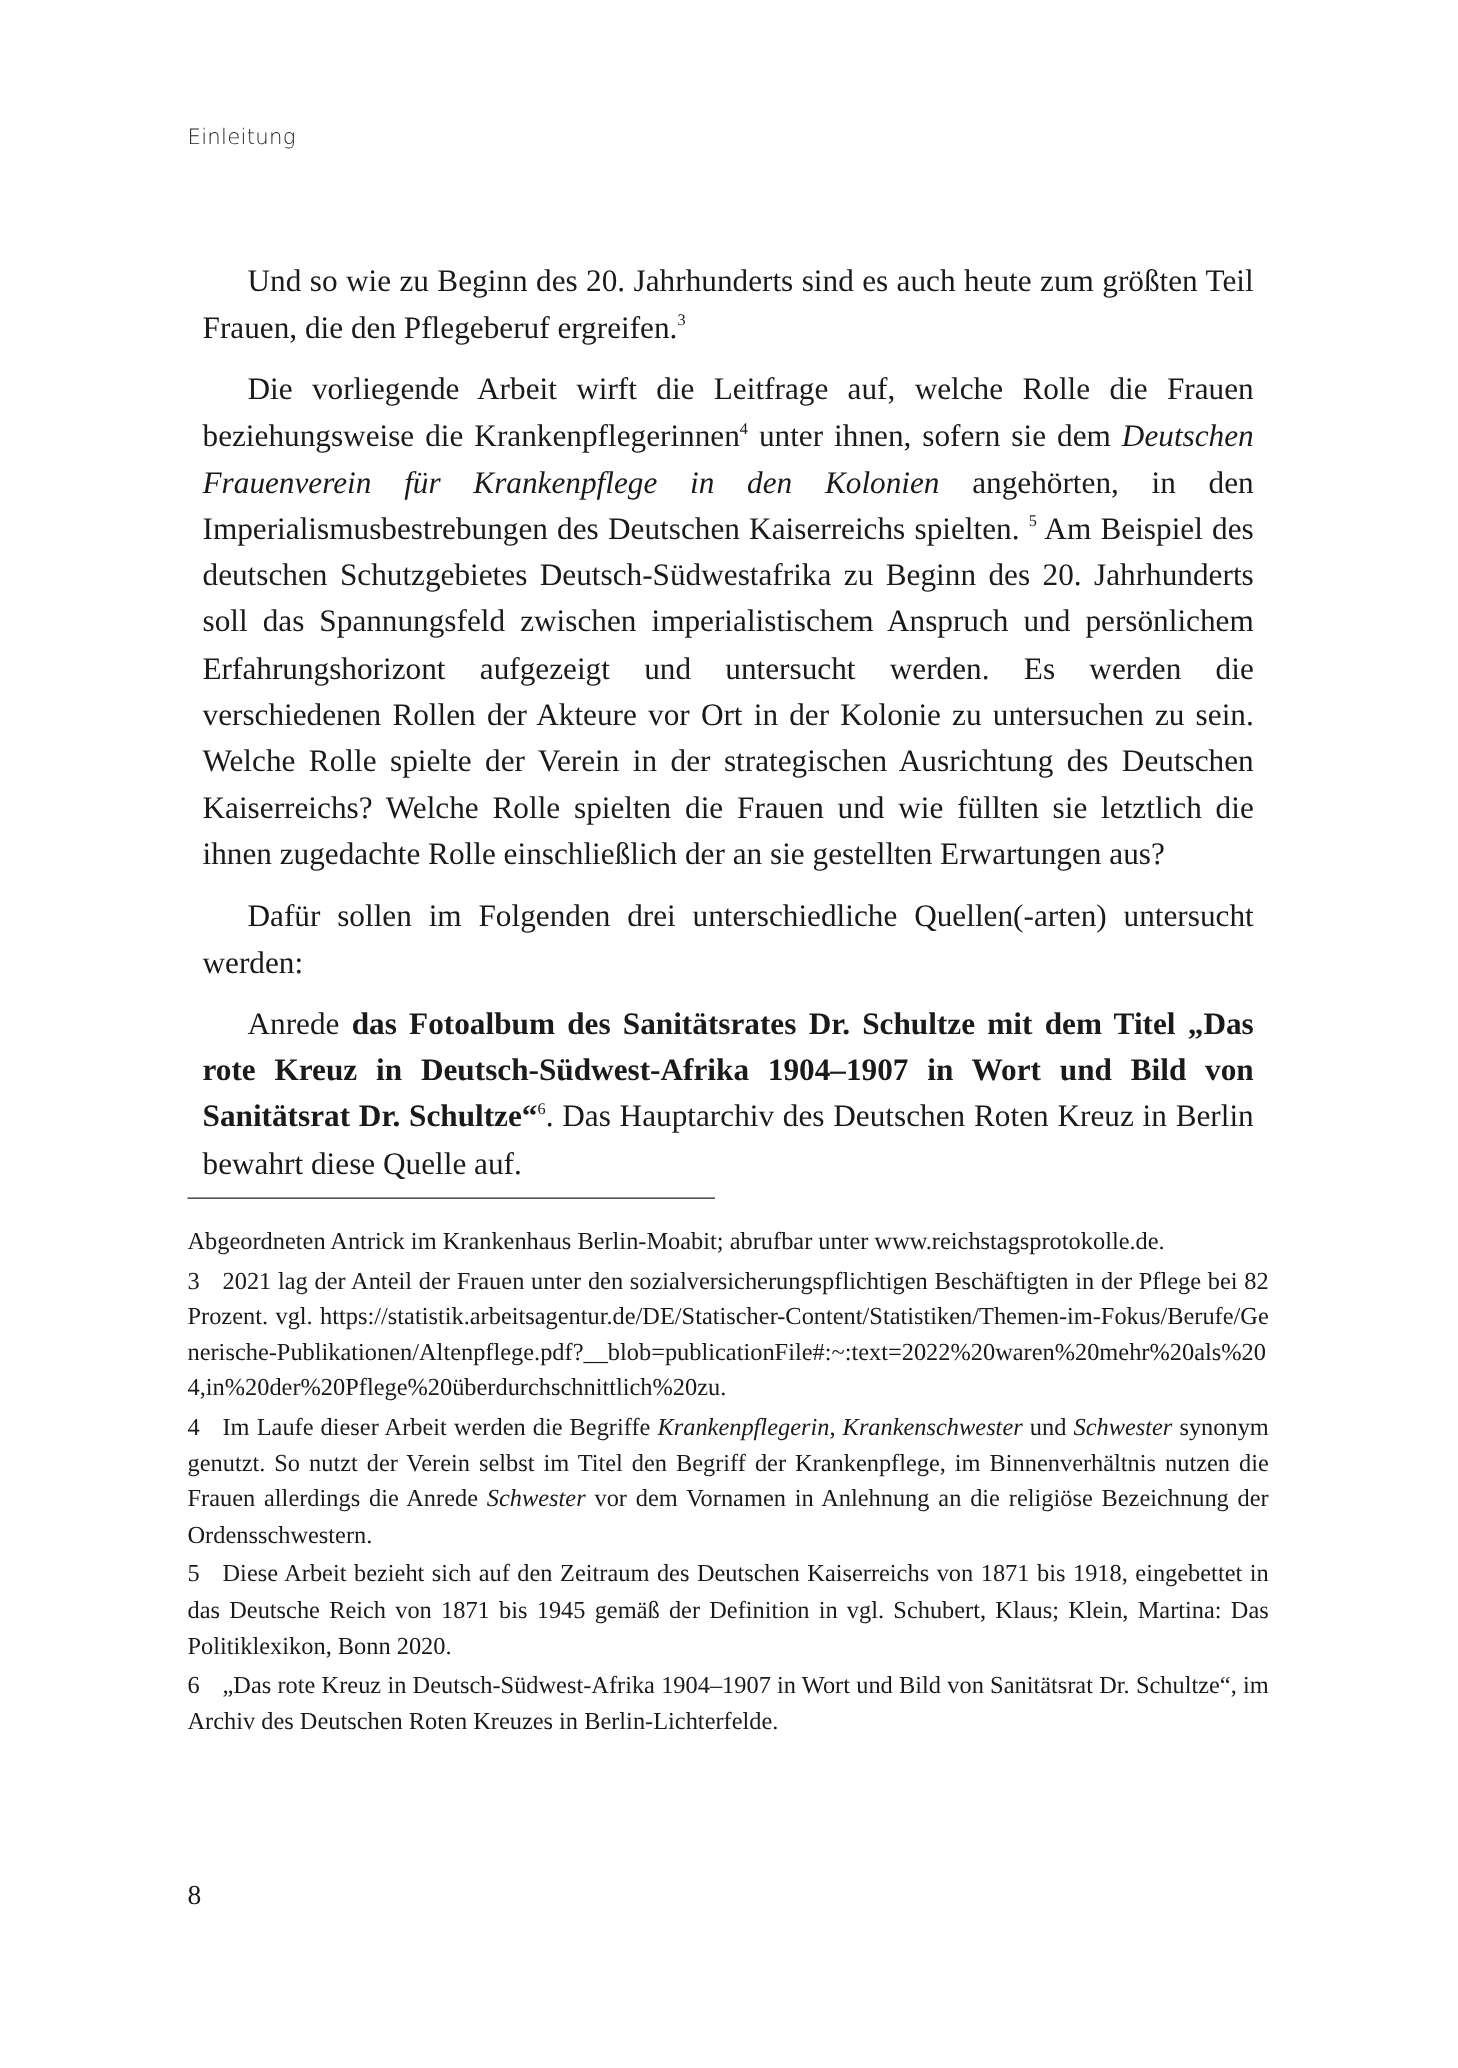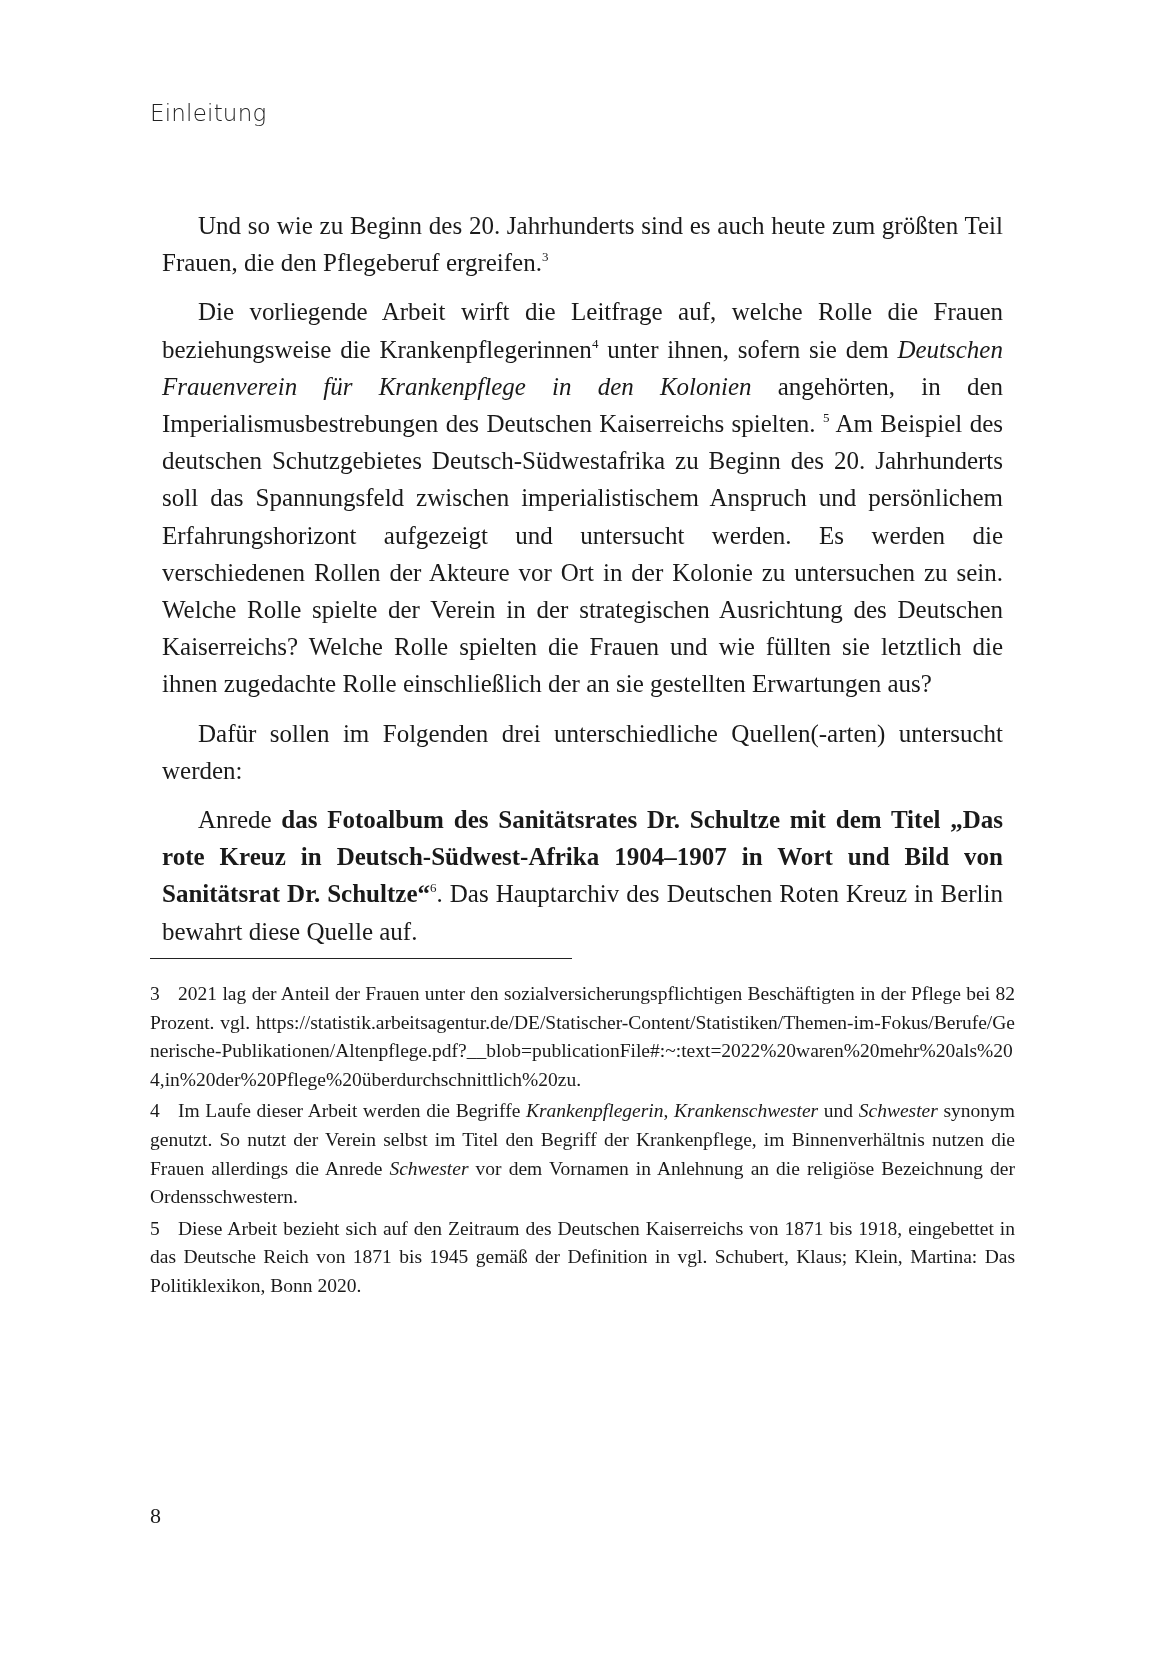--- a/index.html
+++ b/index.html
@@ -13,21 +13,21 @@
       position: relative;
       overflow: hidden;
       color: #1a1a1a;
       font-family: "Liberation Serif", "DejaVu Serif", serif;
     }
     .running-head {
       position: absolute;
       left: 150px;
       top: 100px;
       font-family: "DejaVu Sans", "Liberation Sans", sans-serif;
-      font-size: 23px;
+      font-size: 17px;
       font-weight: 300;
       color: #222;
       letter-spacing: 0.2px;
     }
     .main-text {
       position: absolute;
       left: 150px;
       top: 195px;
       width: 865px;
       font-size: 25px;
@@ -90,18 +90,20 @@
 <div class="main-text">
   <p><span>Und so wie zu Beginn des 20. Jahrhunderts sind es auch heute zum größten Teil Frauen, die den Pflegeberuf ergreifen.</span><sup>3</sup></p>
   <p><span>Die vorliegende Arbeit wirft die Leitfrage auf, welche Rolle die Frauen beziehungsweise die Krankenpflegerinnen</span><sup>4</sup><span> unter ihnen, sofern sie dem </span><em>Deutschen Frauenverein für Krankenpflege in den Kolonien</em><span> angehörten, in den Imperialismusbestrebungen des Deutschen Kaiserreichs spielten. </span><sup>5</sup><span> Am Beispiel des deutschen Schutzgebietes Deutsch-Südwestafrika zu Beginn des 20. Jahrhunderts soll das Spannungsfeld zwischen imperialistischem Anspruch und persönlichem Erfahrungshorizont aufgezeigt und untersucht werden. Es werden die verschiedenen Rollen der Akteure vor Ort in der Kolonie zu untersuchen zu sein. Welche Rolle spielte der Verein in der strategischen Ausrichtung des Deutschen Kaiserreichs? Welche Rolle spielten die Frauen und wie füllten sie letztlich die ihnen zugedachte Rolle einschließlich der an sie gestellten Erwartungen aus?</span></p>
   <p>Dafür sollen im Folgenden drei unterschiedliche Quellen(-arten) untersucht werden:</p>
   <p><span>Anrede </span><strong>das Fotoalbum des Sanitätsrates Dr. Schultze mit dem Titel „Das rote Kreuz in Deutsch-Südwest-Afrika 1904–1907 in Wort und Bild von Sanitätsrat Dr. Schultze“</strong><sup>6</sup><span>. Das Hauptarchiv des Deutschen Roten Kreuz in Berlin bewahrt diese Quelle auf.</span></p>
 </div>
 
 <div class="footnote-rule"></div>
 
 <div class="footnotes">
+  <p>Abgeordneten Antrick im Krankenhaus Berlin-Moabit; abrufbar unter www.reichstagsprotokolle.de.</p>
   <p><span class="fn-num">3</span><span>2021 lag der Anteil der Frauen unter den sozialversicherungspflichtigen Beschäftigten in der Pflege bei 82 Prozent. vgl. </span><span class="url">https://statistik.arbeitsagentur.de/DE/Statischer-Content/Statistiken/Themen-im-Fokus/Berufe/Generische-Publikationen/Altenpflege.pdf?__blob=publicationFile#:~:text=2022%20waren%20mehr%20als%204,in%20der%20Pflege%20überdurchschnittlich%20zu.</span></p>
   <p><span class="fn-num">4</span><span>Im Laufe dieser Arbeit werden die Begriffe </span><em>Krankenpflegerin</em><span>, </span><em>Krankenschwester</em><span> und </span><em>Schwester</em><span> synonym genutzt. So nutzt der Verein selbst im Titel den Begriff der Krankenpflege, im Binnenverhältnis nutzen die Frauen allerdings die Anrede </span><em>Schwester</em><span> vor dem Vornamen in Anlehnung an die religiöse Bezeichnung der Ordensschwestern.</span></p>
   <p><span class="fn-num">5</span><span>Diese Arbeit bezieht sich auf den Zeitraum des Deutschen Kaiserreichs von 1871 bis 1918, eingebettet in das Deutsche Reich von 1871 bis 1945 gemäß der Definition in vgl. Schubert, Klaus; Klein, Martina: Das Politiklexikon, Bonn 2020.</span></p>
+  <p><span class="fn-num">6</span><span>„Das rote Kreuz in Deutsch-Südwest-Afrika 1904–1907 in Wort und Bild von Sanitätsrat Dr. Schultze“, im Archiv des Deutschen Roten Kreuzes in Berlin-Lichterfelde.</span></p>
 </div>
 
 <div class="page-number">8</div>
 
 </body></html>

